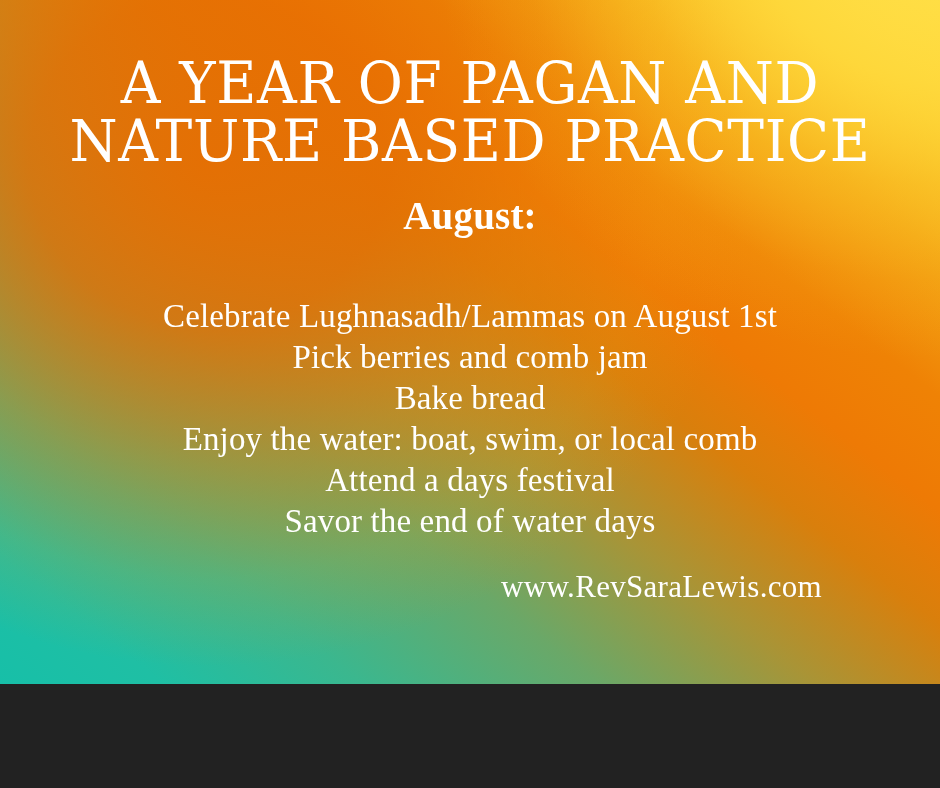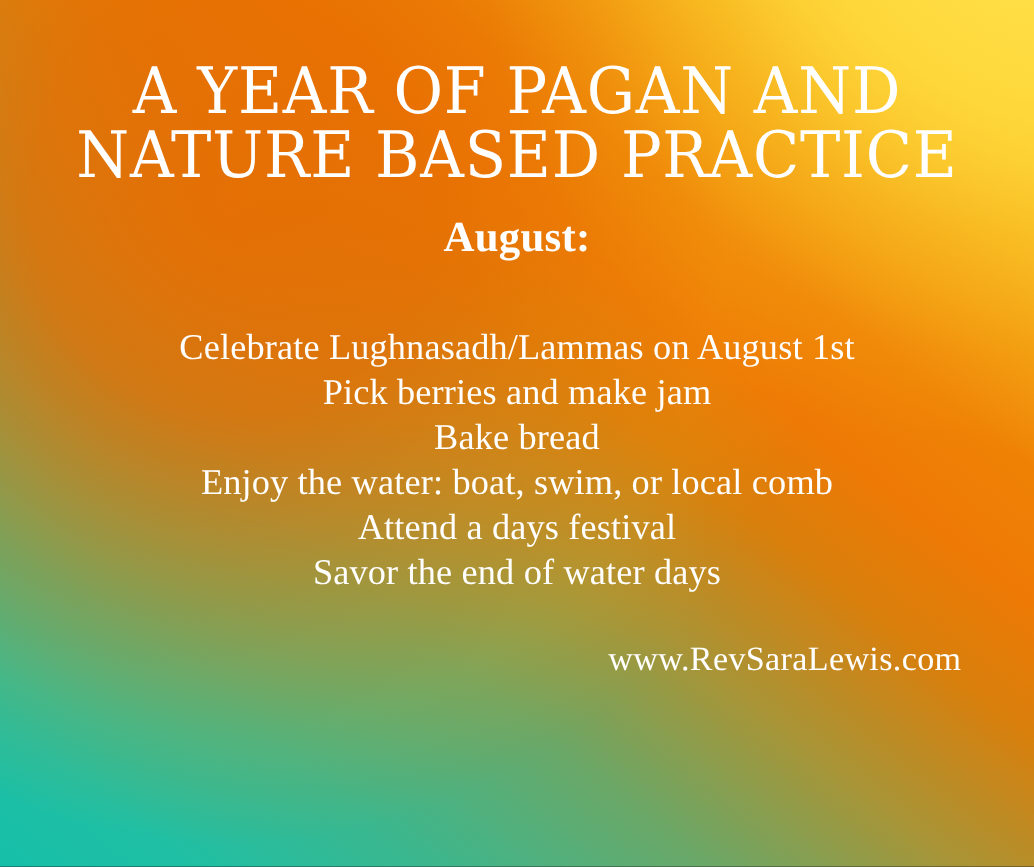--- a/index.html
+++ b/index.html
@@ -5,21 +5,21 @@
 <style>
   html, body {
     margin: 0;
     padding: 0;
     background: #222;
   }
 
   .poster {
     position: relative;
     width: 940px;
-    height: 788px;
+    height: 684px;
     overflow: hidden;
     
     background:
       linear-gradient(38deg,
         #17bfa8 0%,
         #1fbfa4 9%,
         #3bb78e 20%,
         #6aa868 33%,
         #a99436 45%,
         #d97f0c 56%,
@@ -122,22 +122,22 @@
     font-weight: 400;
     font-size: 33px;
     line-height: 41px;
     letter-spacing: 0.004em;
     color: #ffffff;
     white-space: nowrap;
   }
 
   
   .website-row {
-    margin-top: 38px;
-    padding-right: 66px;
+    margin-top: 26px;
+    padding-right: 118px;
     text-align: right;
   }
 
   .website {
     font-family: "Liberation Serif", "DejaVu Serif", serif;
     font-weight: 400;
     font-size: 31px;
     line-height: 38px;
     letter-spacing: 0.01em;
     color: #ffffff;
@@ -153,21 +153,21 @@
 
     <div class="title-block">
       <span class="title-line">A Year of Pagan and</span>
       <span class="title-line">Nature Based Practice</span>
     </div>
 
     <span class="month-heading">August:</span>
 
     <ul class="practice-list">
       <li class="practice-item">Celebrate Lughnasadh/Lammas on August 1st</li>
-      <li class="practice-item">Pick berries and make jam</li>
+      <li class="practice-item">Pick berries and comb jam</li>
       <li class="practice-item">Bake bread</li>
       <li class="practice-item">Enjoy the water: boat, swim, or local comb</li>
       <li class="practice-item">Attend a days festival</li>
       <li class="practice-item">Savor the end of water days</li>
     </ul>
 
     <div class="website-row">
       <span class="website">www.RevSaraLewis.com</span>
     </div>
 

